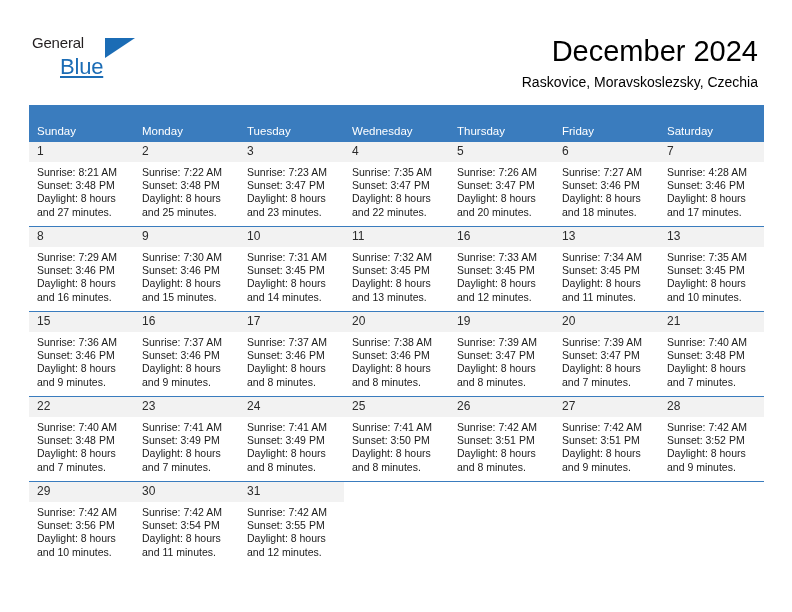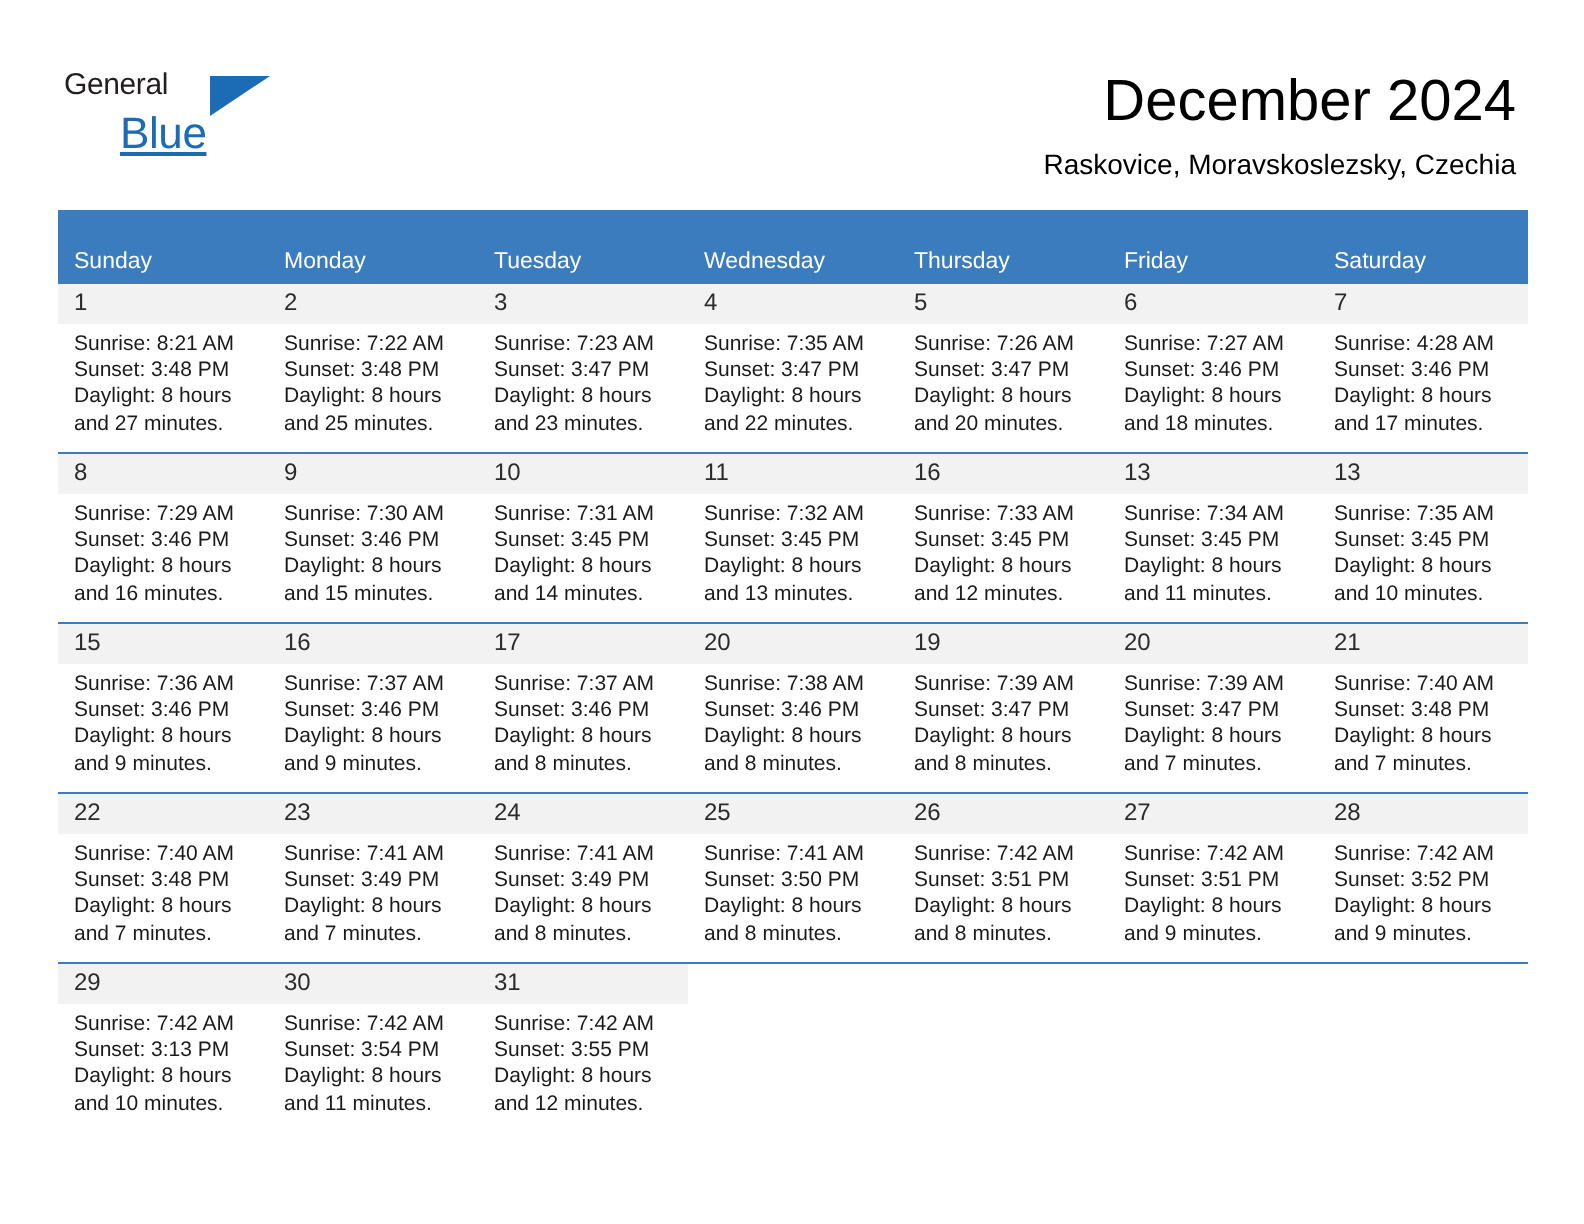--- a/index.html
+++ b/index.html
@@ -430,21 +430,21 @@
               <div>Daylight: 8 hours</div>
               <div>and 9 minutes.</div>
             </div>
           </td>
         </tr>
         <tr class="week-row">
           <td>
             <div class="daynum">29</div>
             <div class="details">
               <div>Sunrise: 7:42 AM</div>
-              <div>Sunset: 3:13 PM</div>
+              <div>Sunset: 3:56 PM</div>
               <div>Daylight: 8 hours</div>
               <div>and 10 minutes.</div>
             </div>
           </td>
           <td>
             <div class="daynum">30</div>
             <div class="details">
               <div>Sunrise: 7:42 AM</div>
               <div>Sunset: 3:54 PM</div>
               <div>Daylight: 8 hours</div>

